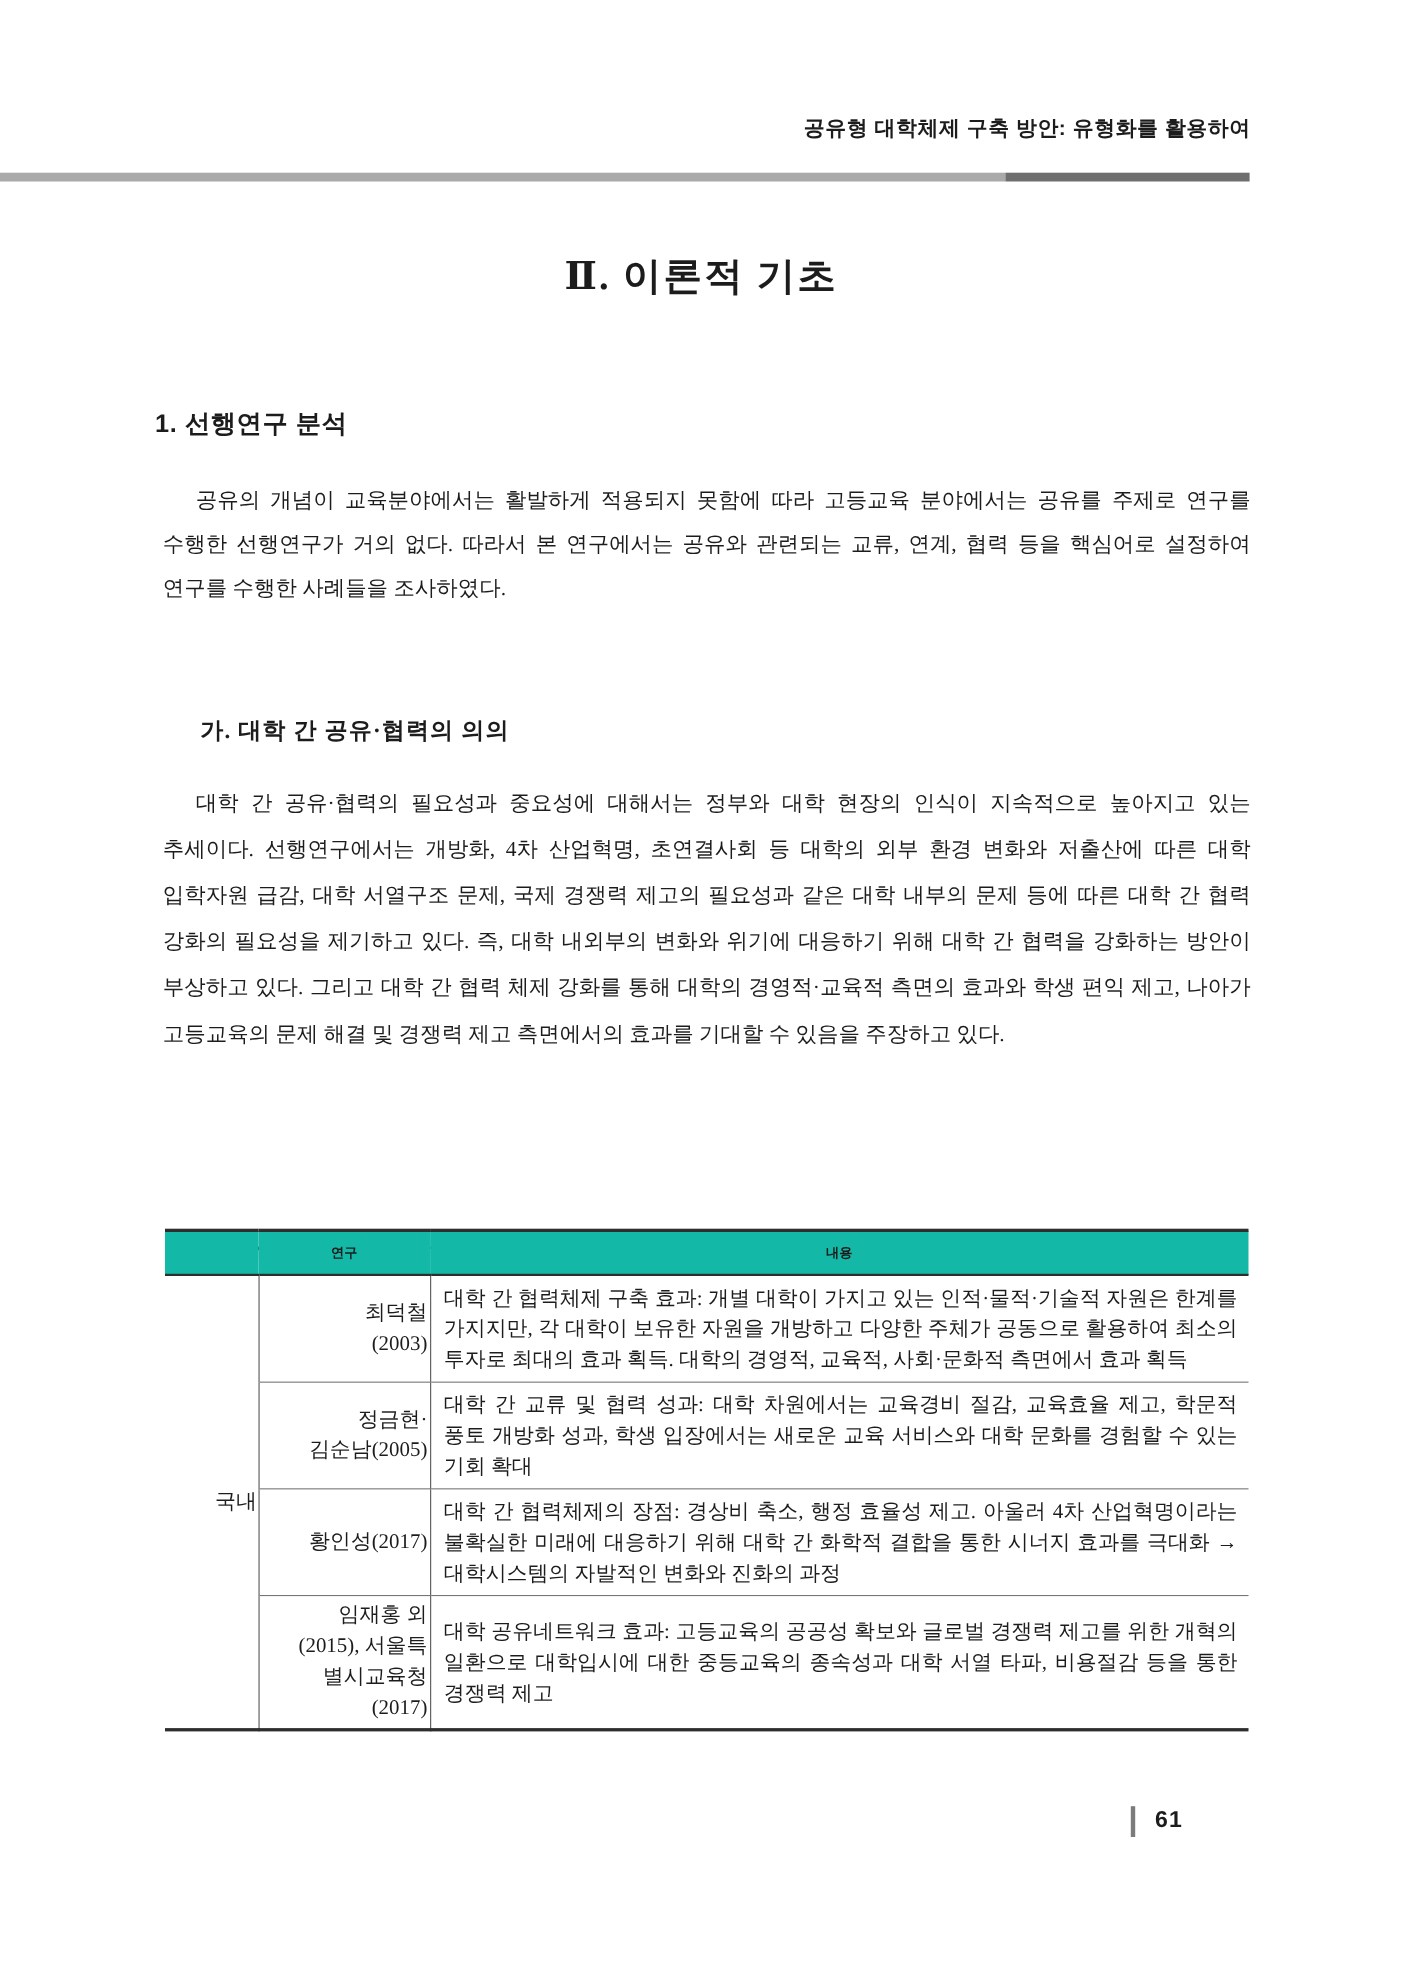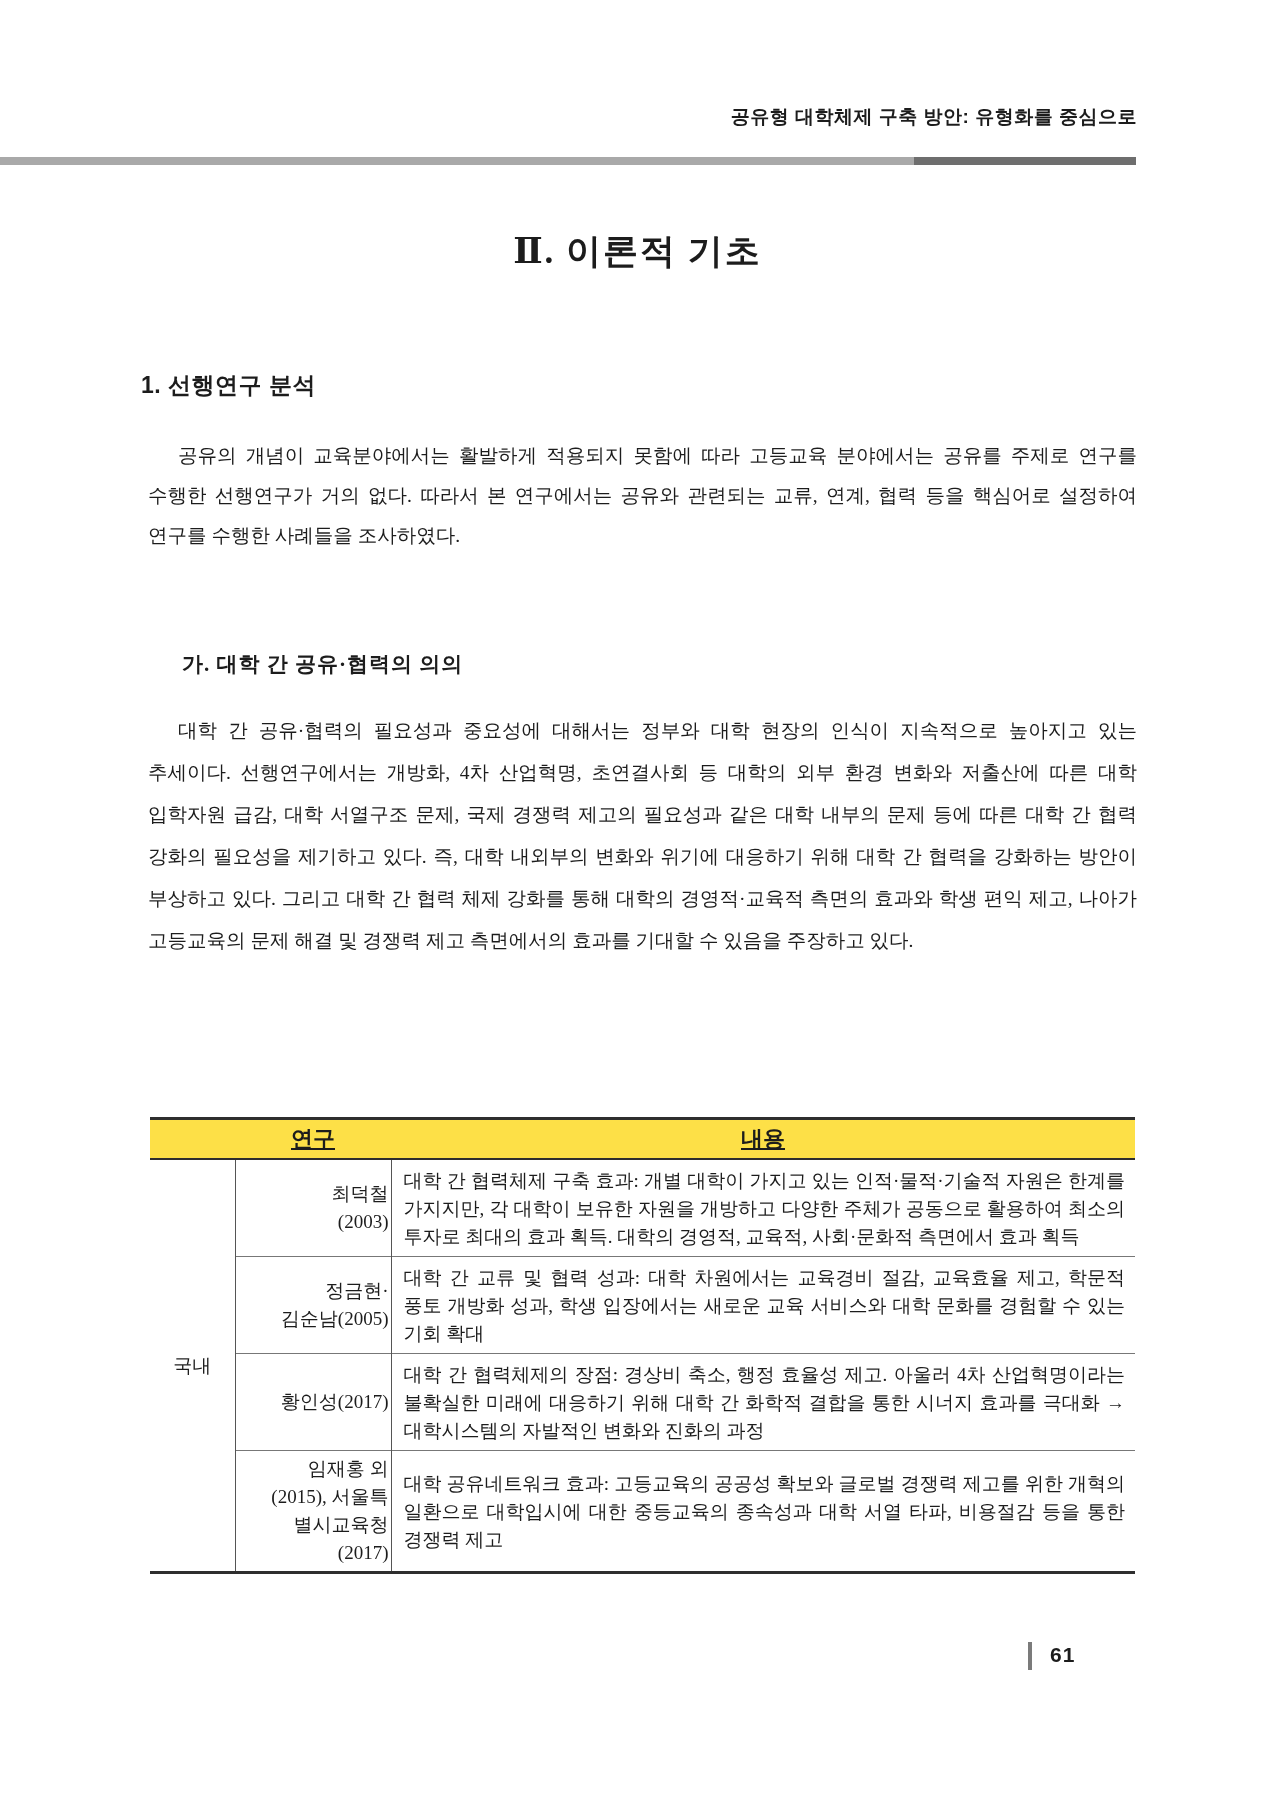--- a/index.html
+++ b/index.html
@@ -54,54 +54,53 @@
   }
   table.data-table{
     position:absolute;top:1117px;left:150px;width:985px;
     border-collapse:collapse;table-layout:fixed;
     border-top:3px solid #2e2e2e;border-bottom:3px solid #2e2e2e;
     font-size:19px;
   }
   table.data-table col.c0{width:85px;}
   table.data-table col.c1{width:156px;}
   table.data-table th{
-    background:#fde047;height:36px;
-    font-weight:bold;font-size:22px;
+    background:#14b8a6;height:36px;
+    font-weight:bold;font-size:12px;
     border-bottom:2px solid #2e2e2e;
     font-family:"Liberation Sans","DejaVu Sans",sans-serif;
-    text-decoration:underline;
   }
   table.data-table td{
     vertical-align:middle;line-height:28px;
   }
   td.cell-study{
     text-align:right;white-space:pre-line;
     border-left:1px solid #555;border-right:1px solid #555;
     padding:4px 2px;
   }
   td.cell-content{
     text-align:justify;word-break:keep-all;
     padding:7px 10px 5px 12px;
   }
-  td.cell-group{text-align:center;margin-top:24px;}
+  td.cell-group{text-align:right;margin-top:24px;}
   tr.row-sep td{border-top:1px solid #777;}
 
   
   .pageno-bar{position:absolute;top:1642px;left:1028px;width:4px;height:28px;background:#7b7b7b;}
   .pageno{
     position:absolute;top:1643px;left:1050px;width:70px;
     font-weight:bold;font-size:21px;letter-spacing:1px;
   }
 </style>
 </head>
 <body>
 
 <div class="page">
 
-  <div class="running-head sans">공유형 대학체제 구축 방안: 유형화를 중심으로</div>
+  <div class="running-head sans">공유형 대학체제 구축 방안: 유형화를 활용하여</div>
   <div class="head-rule-light"></div>
   <div class="head-rule-dark"></div>
 
   <div class="chapter-title">Ⅱ. 이론적 기초</div>
 
   <div class="section-heading sans">1. 선행연구 분석</div>
 
   <div class="para para-1">공유의 개념이 교육분야에서는 활발하게 적용되지 못함에 따라 고등교육 분야에서는 공유를 주제로 연구를 수행한 선행연구가 거의 없다. 따라서 본 연구에서는 공유와 관련되는 교류, 연계, 협력 등을 핵심어로 설정하여 연구를 수행한 사례들을 조사하였다.</div>
 
   <div class="subsection-heading">가. 대학 간 공유·협력의 의의</div>

